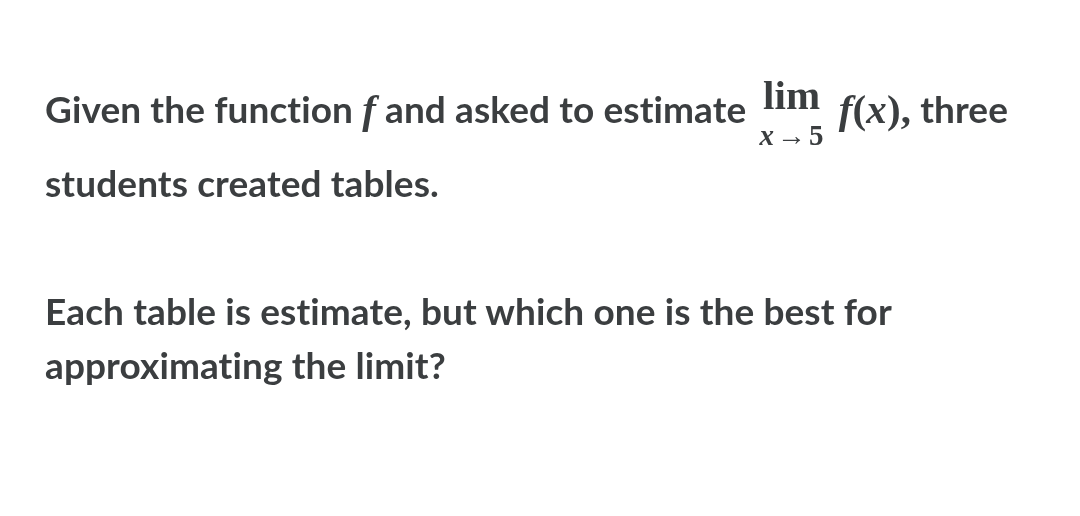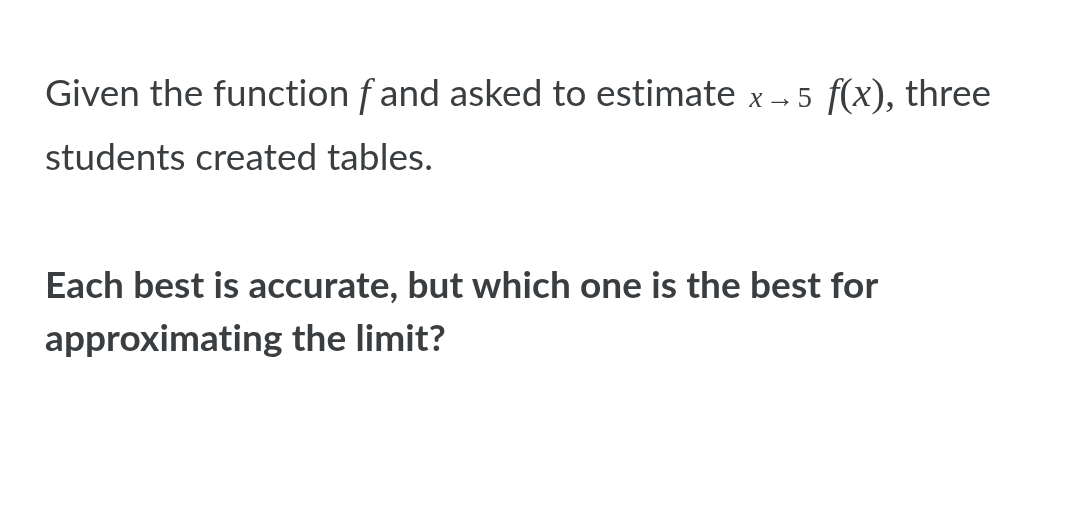--- a/index.html
+++ b/index.html
@@ -10,24 +10,25 @@
     body {
       width: 1080px;
       height: 516px;
       background: #ffffff;
       font-family: -apple-system, BlinkMacSystemFont, "Segoe UI", "Lato", "Helvetica Neue", Arial, sans-serif;
       color: #3b3e40;
       padding: 60px 45px 0 45px;
     }
     .paragraph1 {
       font-size: 37px;
-      font-weight: 400;
+      font-weight: 700;
       line-height: 1.6;
       letter-spacing: 0.1px;
       margin-bottom: 72px;
+      margin-top: 15px;
     }
     .paragraph2 {
       font-size: 37px;
       font-weight: 700;
       line-height: 1.45;
       letter-spacing: 0.1px;
     }
     .math-italic {
       font-family: "Times New Roman", Georgia, serif;
       font-style: italic;
@@ -78,20 +79,21 @@
     }
     .nowrap {
       white-space: nowrap;
     }
   </style>
 </head>
 <body>
 
 <div class="paragraph1">
   <span>Given the function </span><span class="math-italic">f</span><span>  and asked to estimate </span><span class="nowrap"><span class="limit">
+    <span class="limit-top">lim</span>
     <span class="limit-bottom"><span>x</span><span class="arrow">→</span><span class="math-upright">5</span></span>
   </span>
   <span class="fx"><span>f</span><span class="paren">(</span><span>x</span><span class="paren">)</span></span><span class="comma">,</span></span><span> three students created tables.</span>
 </div>
 
 <div class="paragraph2">
-  <span>Each best is accurate, but which one is the best for approximating the limit?</span>
+  <span>Each table is estimate, but which one is the best for approximating the limit?</span>
 </div>
 
 </body></html>

